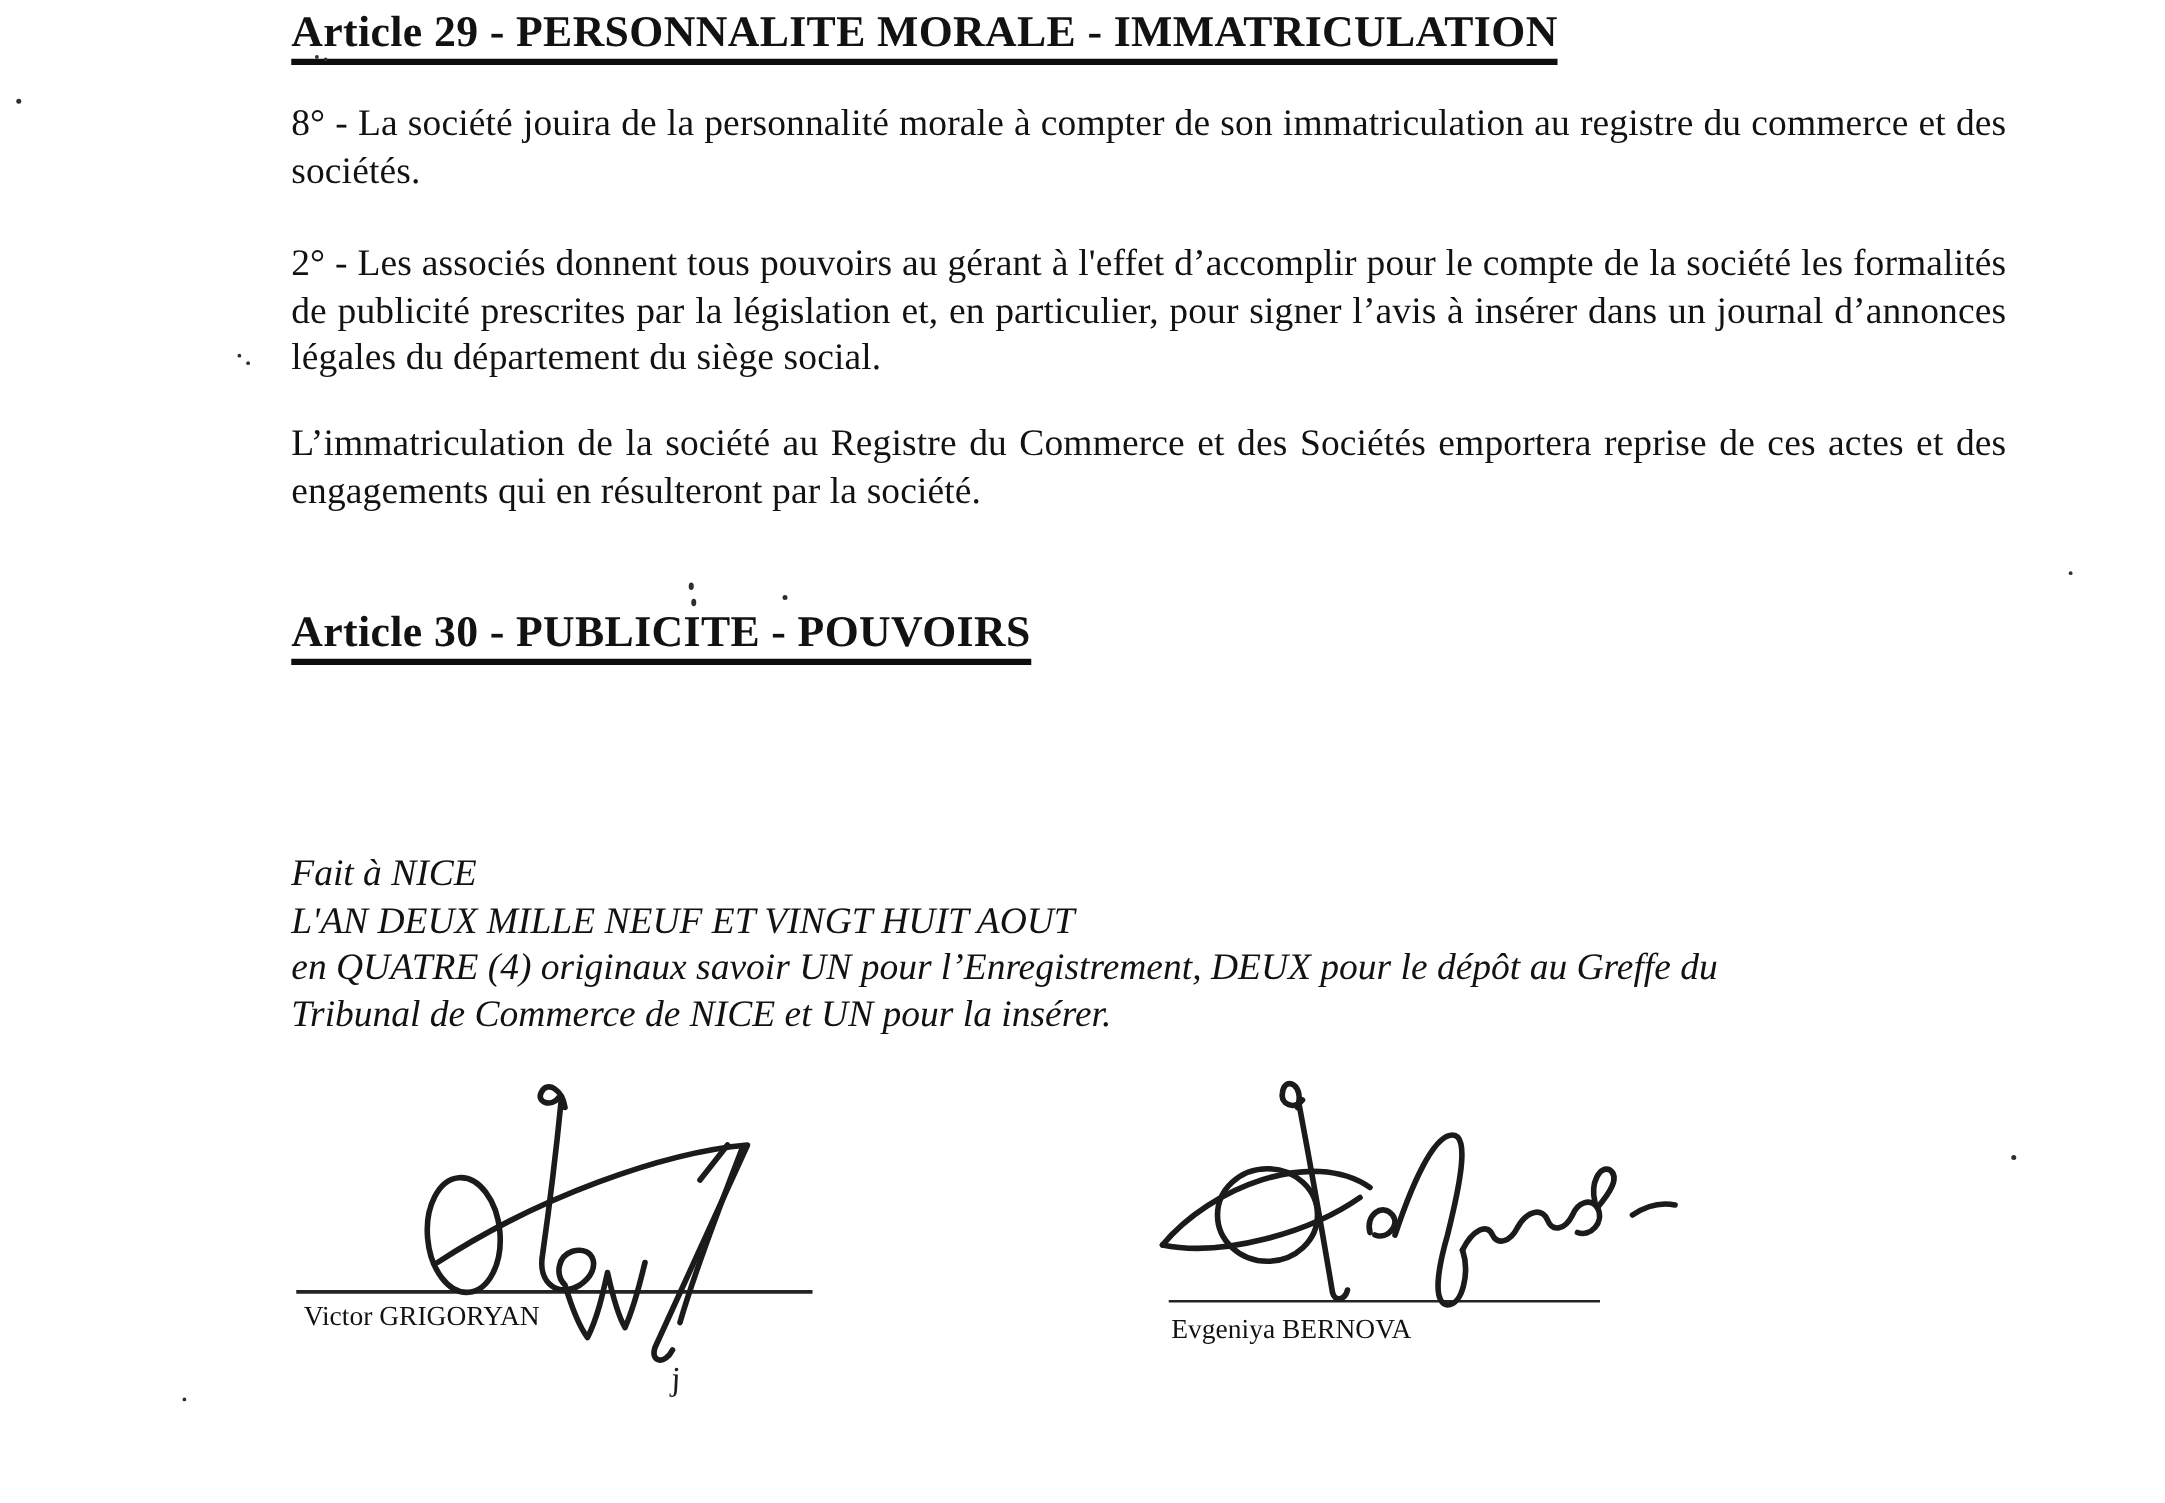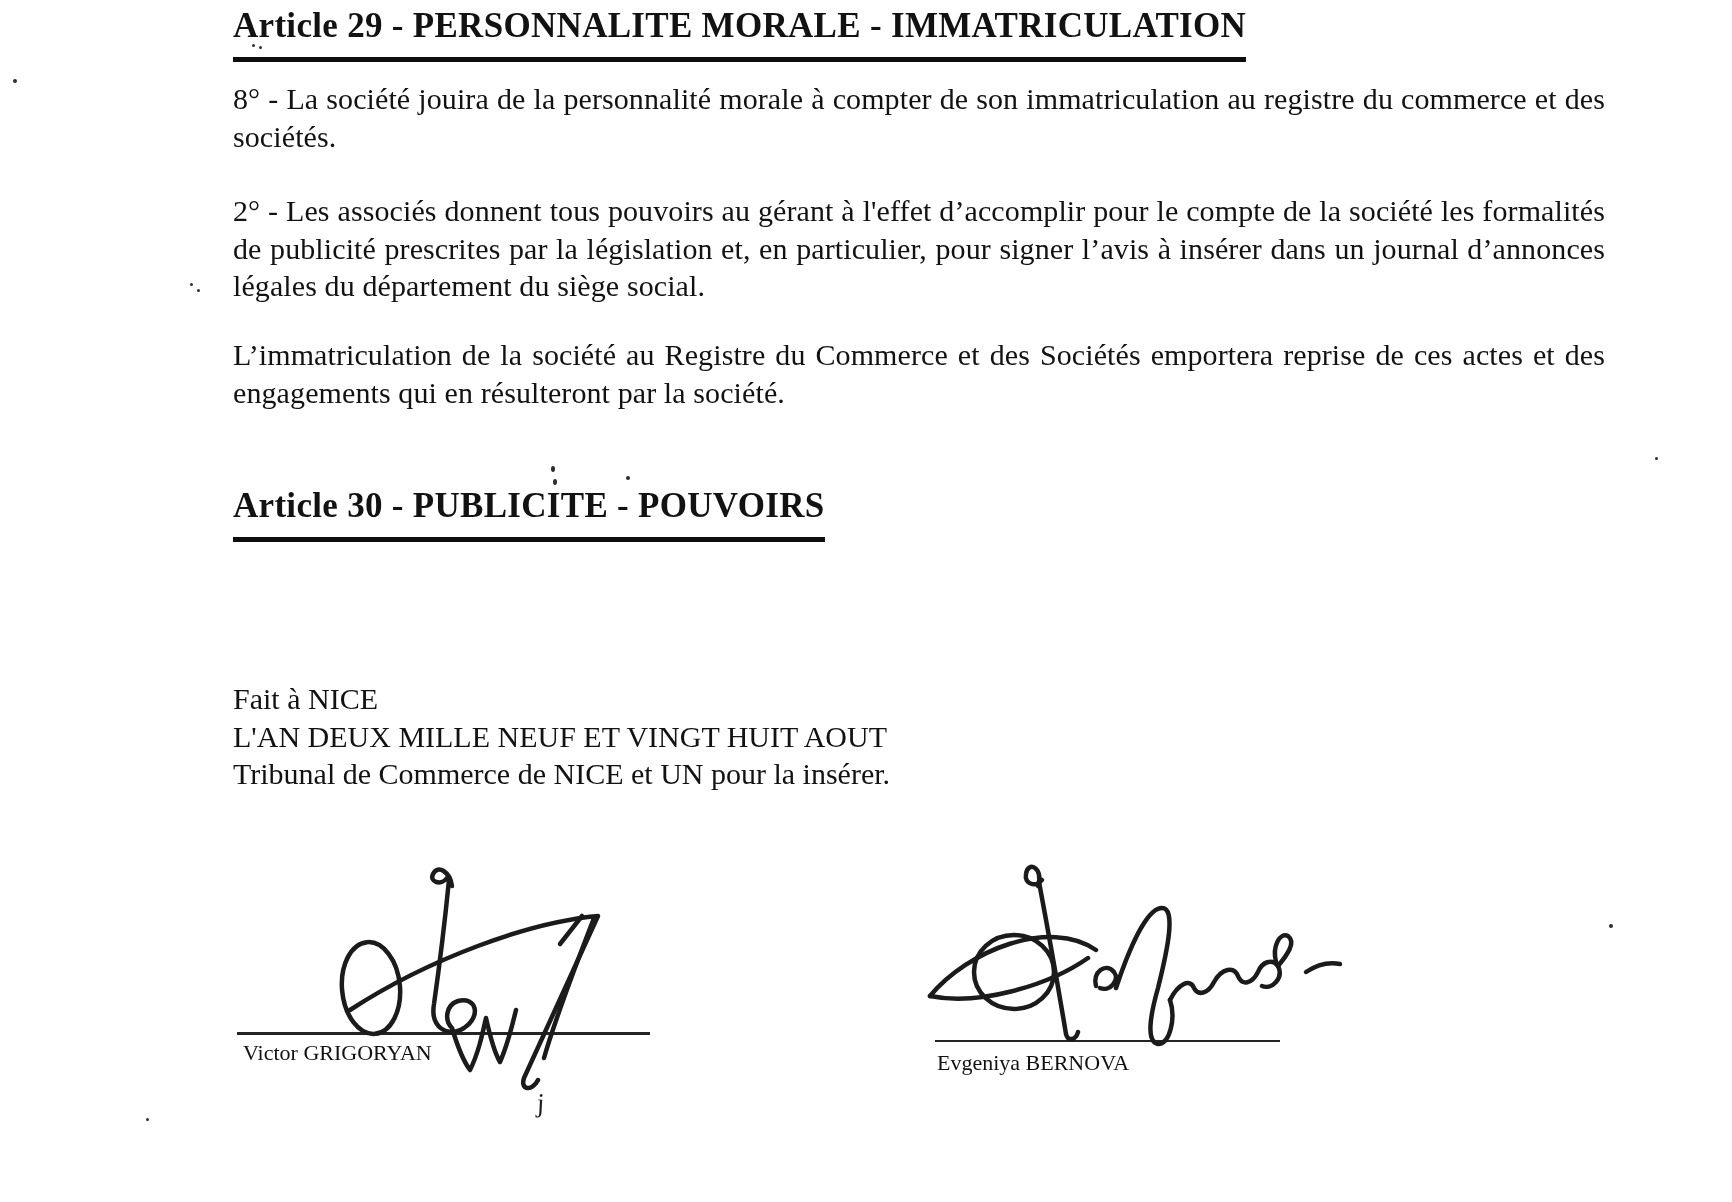--- a/index.html
+++ b/index.html
@@ -6,26 +6,26 @@
   body{
     width:1732px;height:1202px;background:#ffffff;position:relative;overflow:hidden;
     font-family:"Liberation Serif","DejaVu Serif",serif;color:#121212;
     -webkit-font-smoothing:antialiased;
   }
   .page{position:absolute;inset:0;}
   .heading{
     position:absolute;left:233px;font-size:35px;font-weight:bold;letter-spacing:0.3px;
     white-space:nowrap;
   }
-  .heading .u{border-bottom:5px solid #0e0e0e;padding-bottom:12px;}
+  .heading .u{border-bottom:5px solid #0e0e0e;padding-bottom:2px;}
   .para{
     position:absolute;left:233px;width:1372px;font-size:30px;line-height:37.5px;
     text-align:justify;text-align-last:left;letter-spacing:0.1px;
   }
-  .closing{position:absolute;left:233px;width:1420px;font-size:30px;line-height:37.5px;}
+  .closing{position:absolute;left:233px;width:1420px;font-size:30px;line-height:37.5px;font-style:italic;}
   .closing div{white-space:nowrap;}
   .sig-line{position:absolute;height:3px;background:#242424;}
   .sig-name{position:absolute;font-size:22px;white-space:nowrap;}
   .sig-svg{position:absolute;}
   .sig-svg path,.sig-svg ellipse{fill:none;stroke:#1b1b1b;stroke-width:4.5;stroke-linecap:round;stroke-linejoin:round;}
   .speck{position:absolute;background:#2e2e2e;border-radius:50%;}
   .jmark{position:absolute;font-size:27px;color:#1c1c1c;transform:rotate(3deg);}
 </style>
 </head>
 <body>
@@ -39,20 +39,21 @@
   <div class="para" style="top:192px">2° - Les associés donnent tous pouvoirs au gérant à l'effet d’accomplir pour le compte de la société les formalités de publicité prescrites par la législation et, en particulier, pour signer l’avis à insérer dans un journal d’annonces légales du département du siège social.</div>
 
   <div class="para" style="top:336px">L’immatriculation de la société au Registre du Commerce et des Sociétés emportera reprise de ces actes et des engagements qui en résulteront par la société.</div>
 
   <div class="heading" style="top:486px"><span class="u">Article 30 - PUBLICITE - POUVOIRS</span></div>
 
 
   <div class="closing" style="top:680px">
     <div>Fait à NICE</div>
     <div>L'AN DEUX MILLE NEUF ET VINGT HUIT AOUT</div>
+    <div>en QUATRE (4) originaux savoir UN pour l’Enregistrement, DEUX pour le dépôt au Greffe du</div>
     <div>Tribunal de Commerce de NICE et UN pour la insérer.</div>
   </div>
 
   <div class="sig-line" style="left:237px;top:1032px;width:413px"></div>
   <div class="sig-line" style="left:935px;top:1040px;width:345px;height:2px"></div>
 
   <div class="sig-name" style="left:243px;top:1040px">Victor GRIGORYAN</div>
   <div class="sig-name" style="left:937px;top:1050px">Evgeniya BERNOVA</div>
 
   <svg class="sig-svg" style="left:320px;top:855px" width="300" height="245" viewBox="320 855 300 245">

